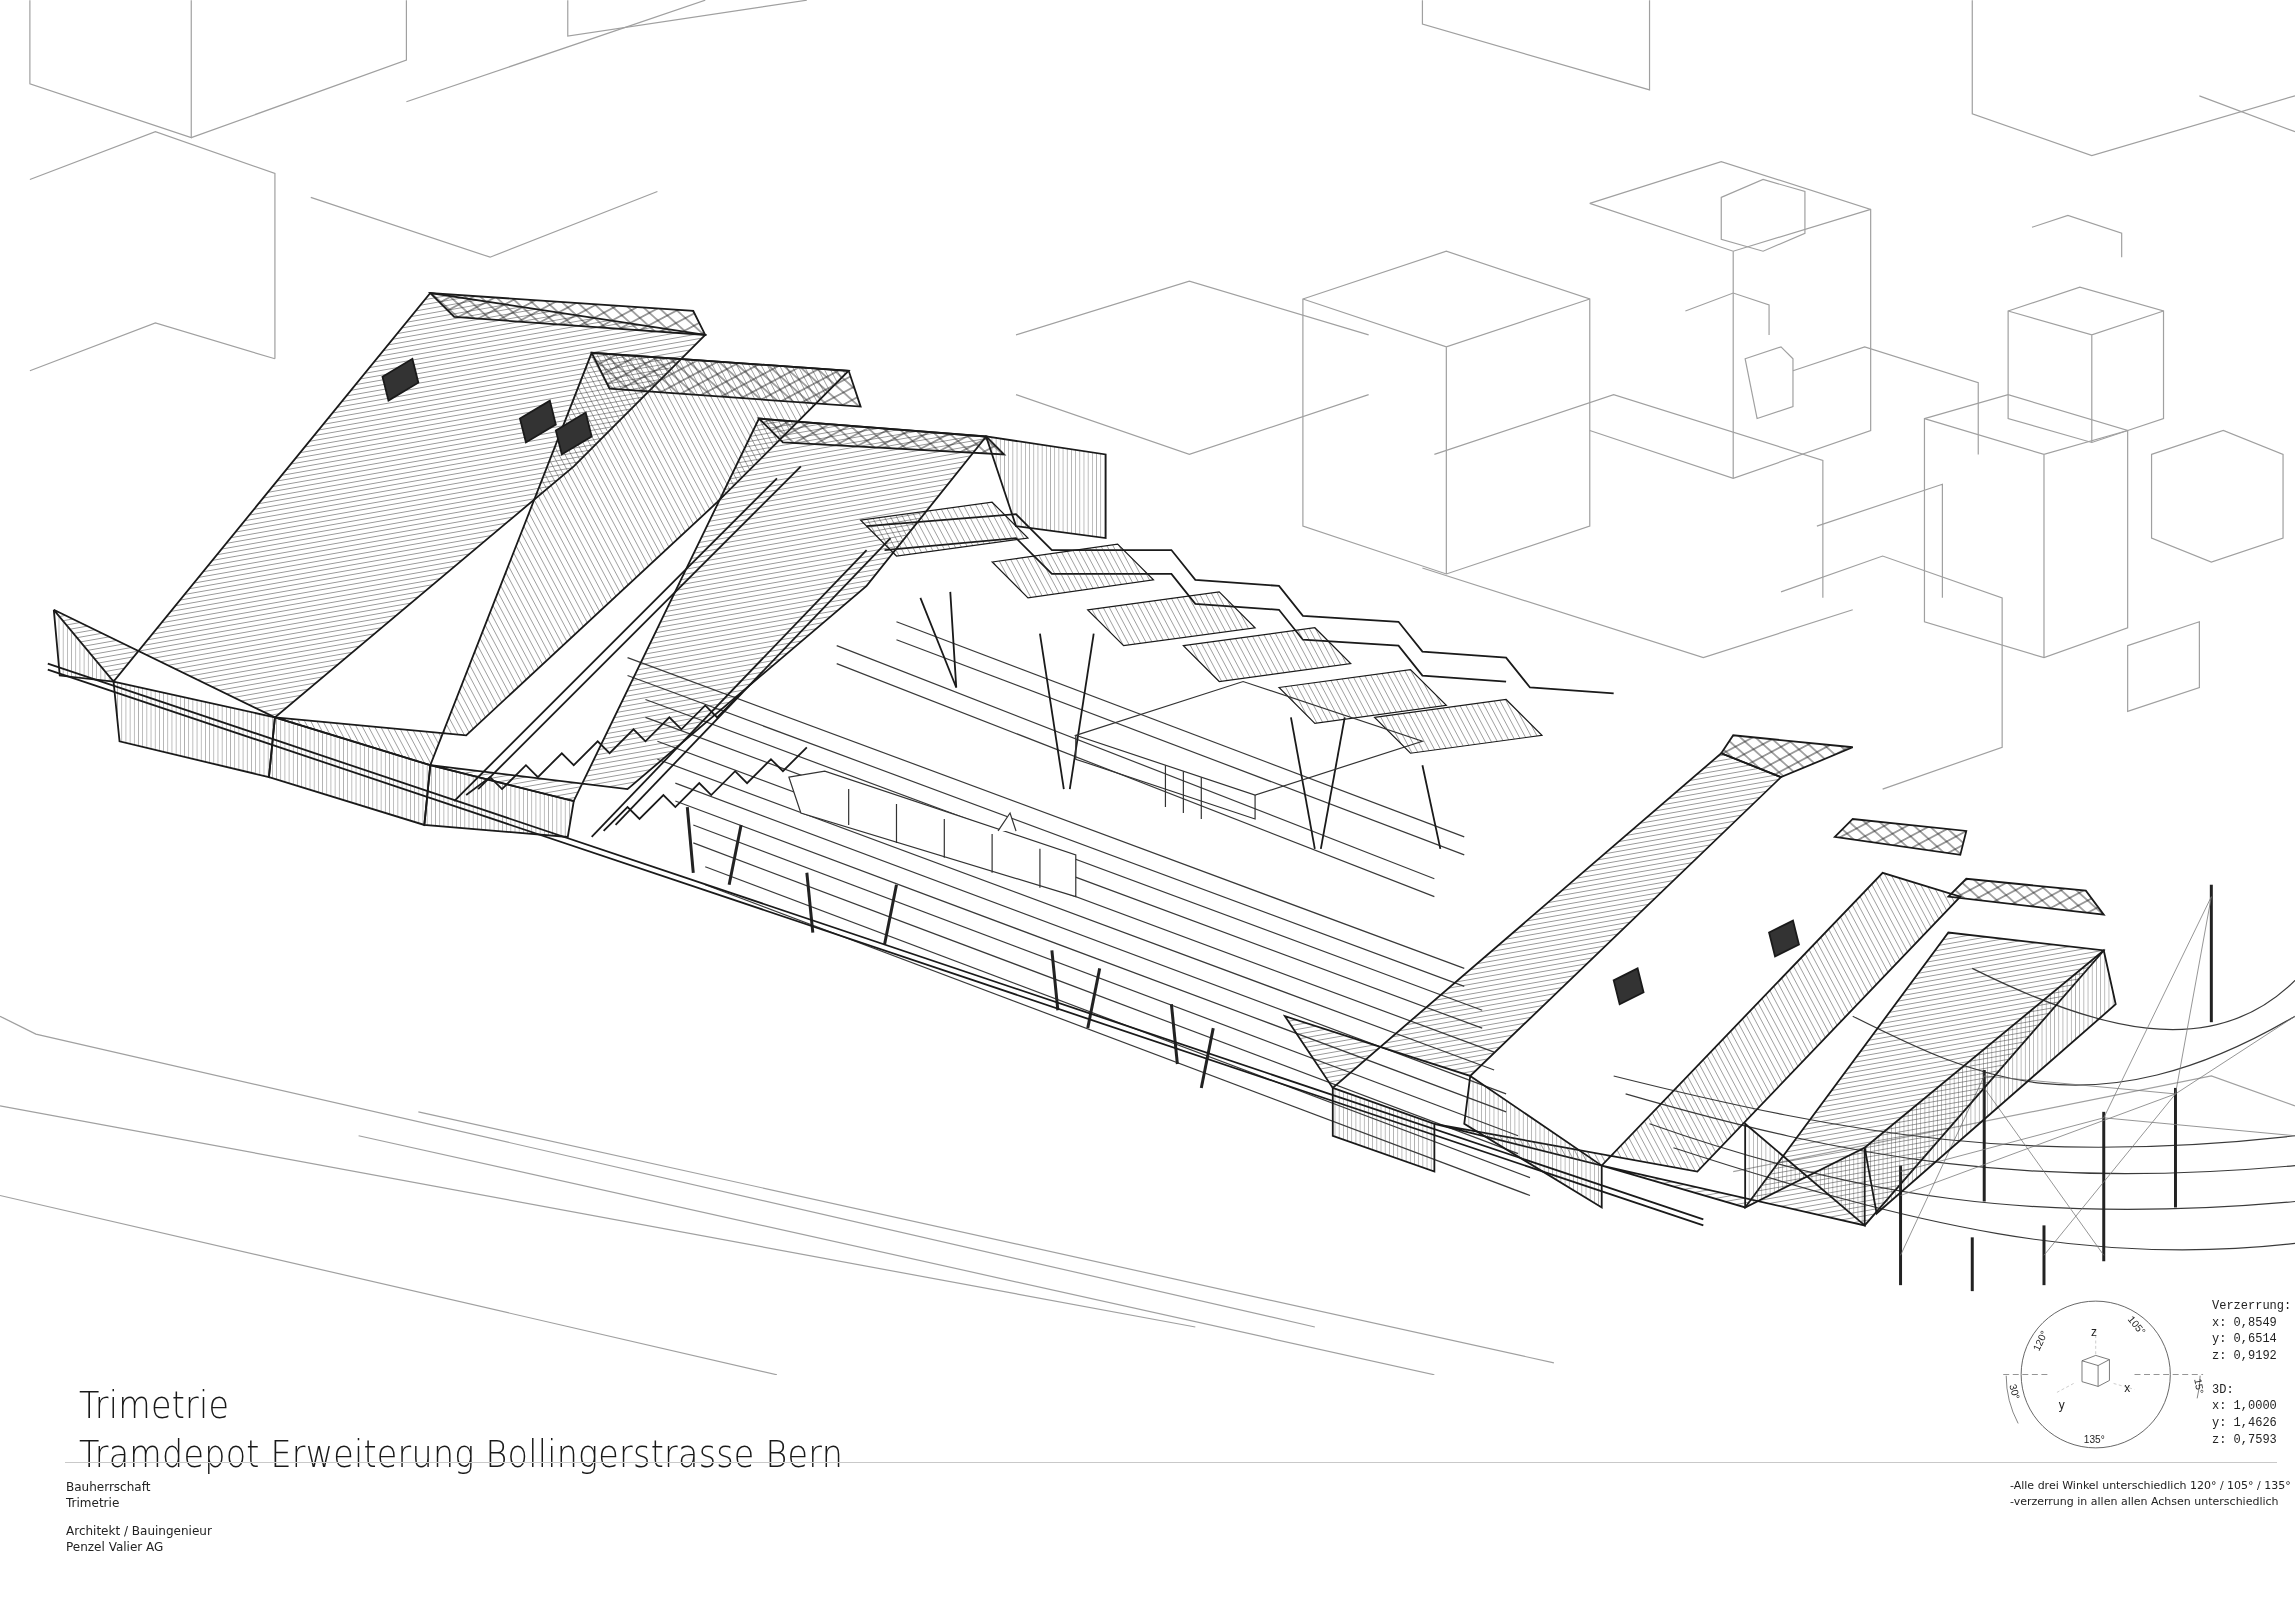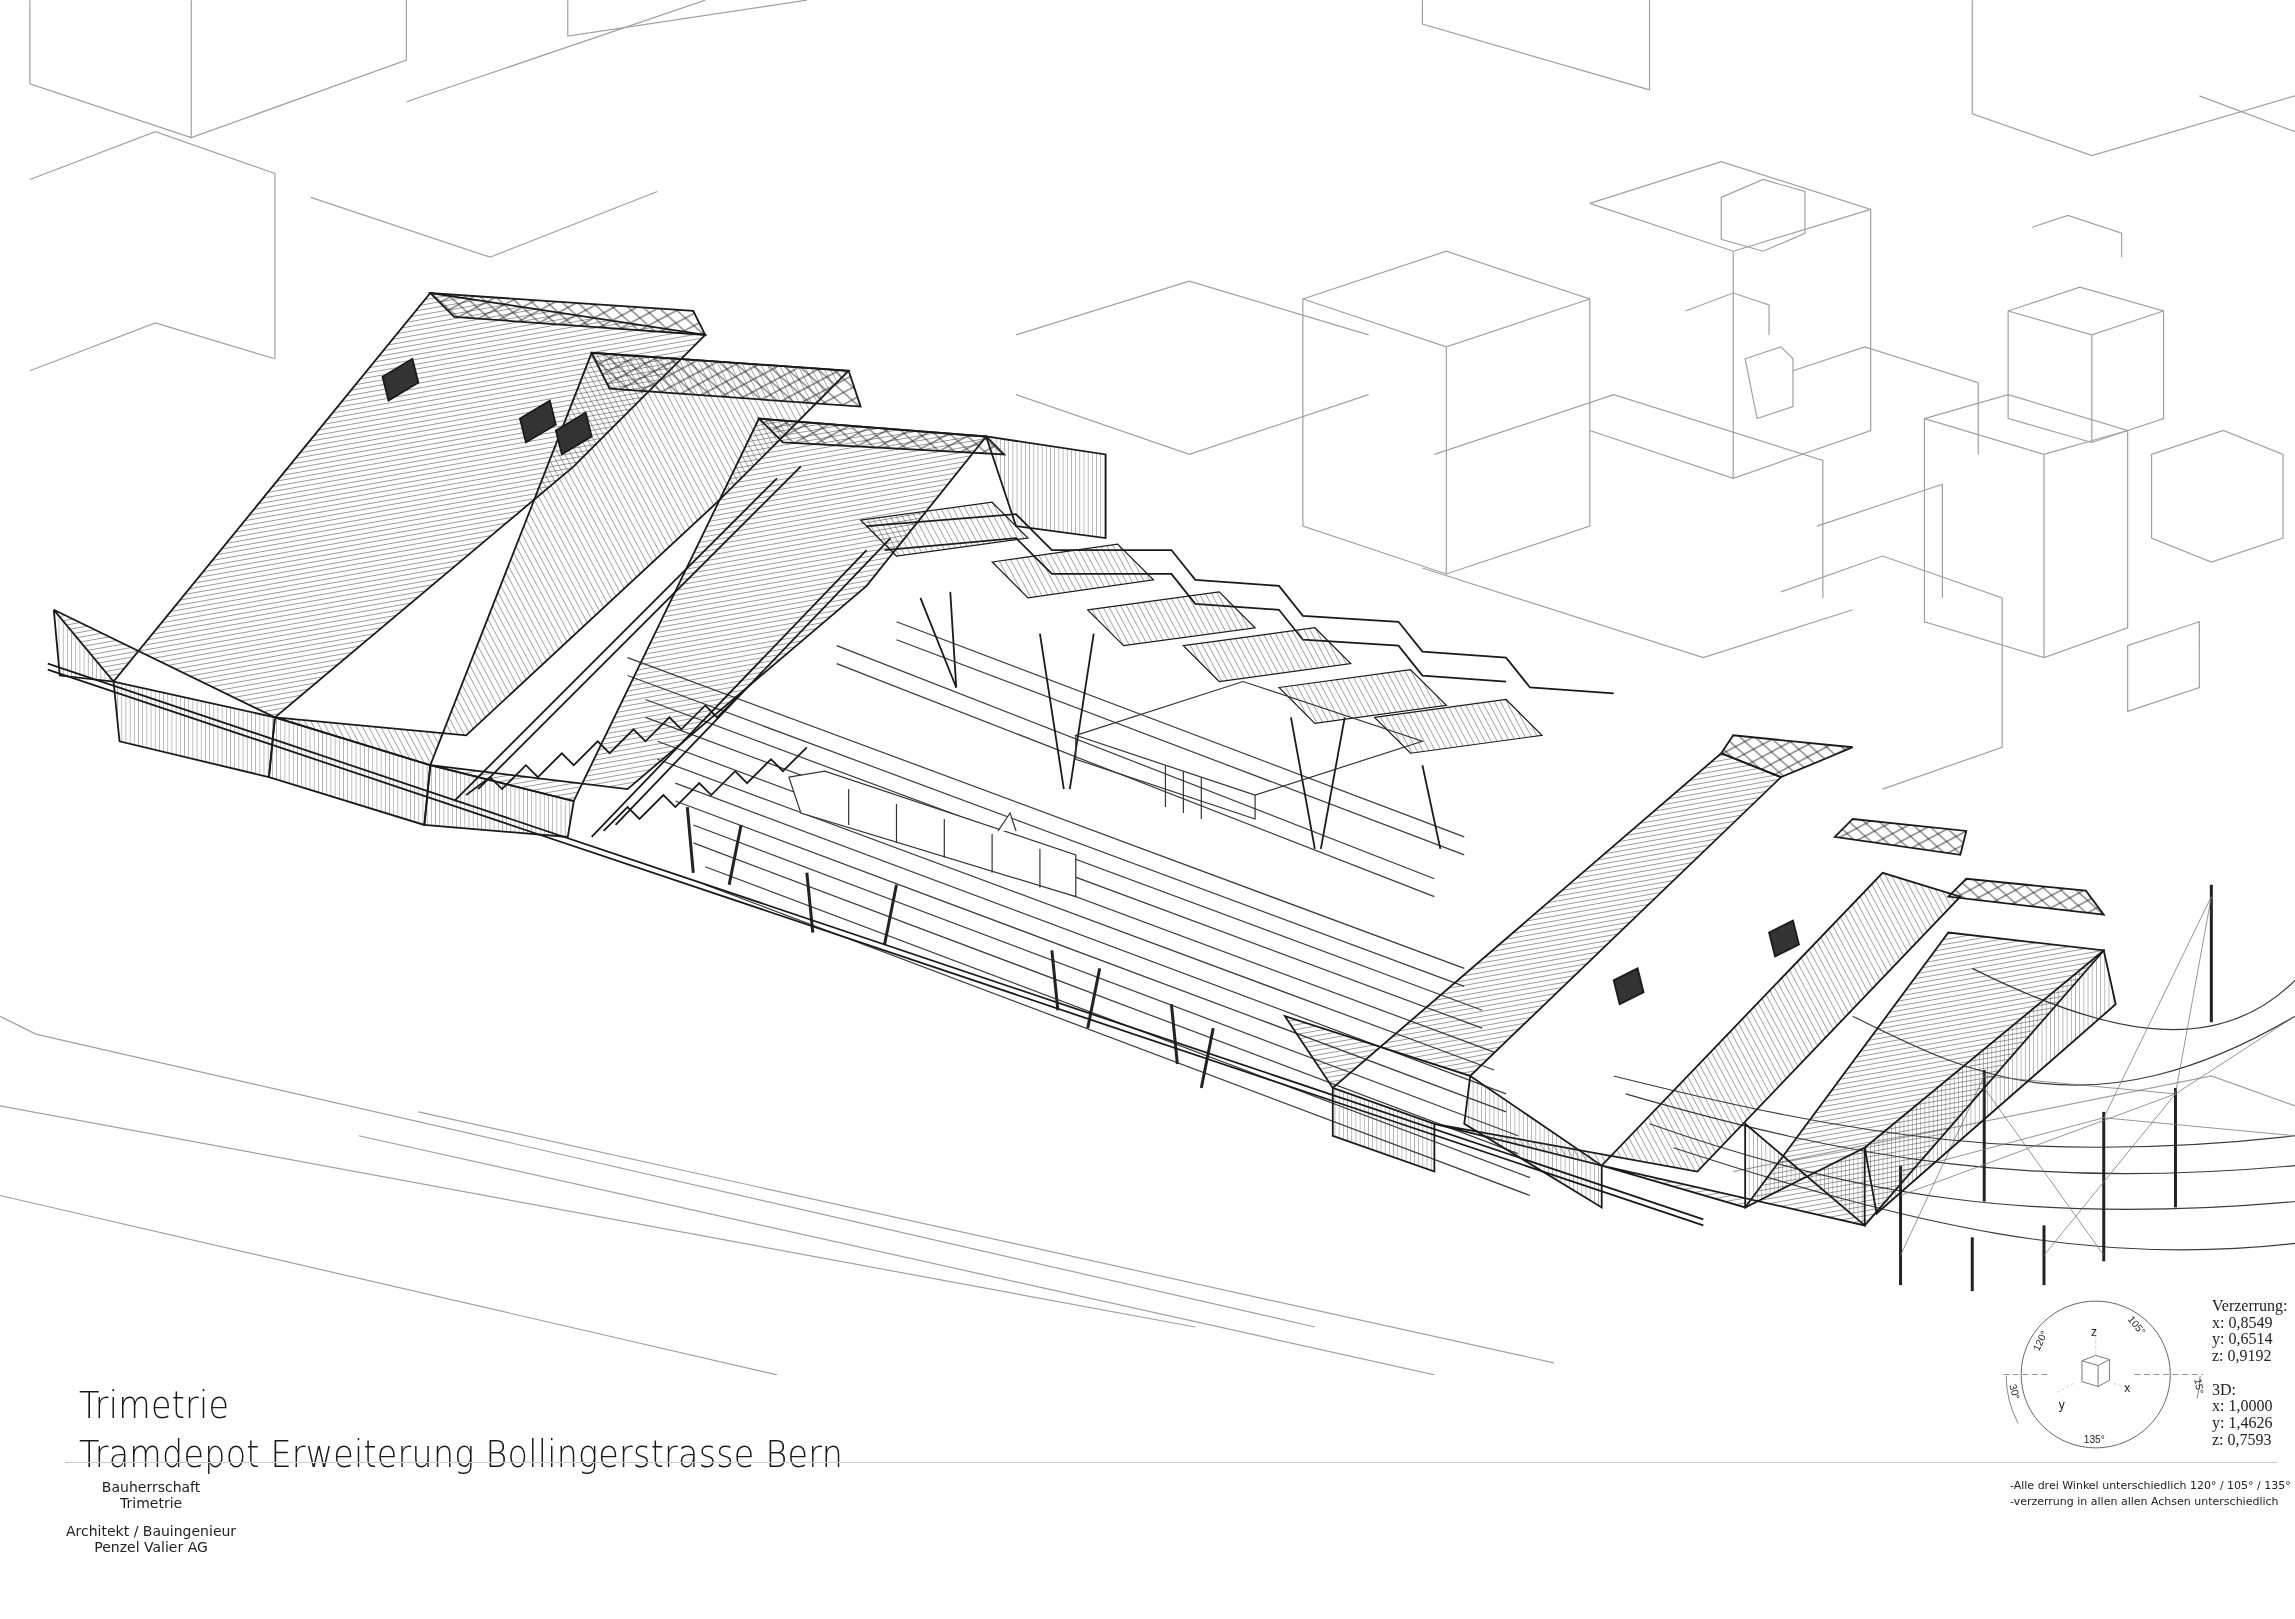--- a/index.html
+++ b/index.html
@@ -2,25 +2,25 @@
 <html style="font-size:9.6px"><head>
 <meta charset="utf-8">
 <style>
   html,body{margin:0;padding:0;background:#ffffff;}
   body{width:2295px;height:1619px;position:relative;overflow:hidden;font-family:"DejaVu Sans","Liberation Sans",sans-serif;color:#1a1a1a;}
   .drawing{position:absolute;left:0;top:0;width:2295px;height:1375px;}
   .drawing svg{width:100%;height:100%;display:block;}
   .title-block{position:absolute;left:79px;top:1381px;}
   .title-line{font-size:37px;font-weight:300;line-height:49px;letter-spacing:0.3px;color:#1a1a1a;font-family:"DejaVu Sans","Liberation Sans",sans-serif;transform:scaleX(0.9);transform-origin:left center;white-space:nowrap;}
   .separator{position:absolute;left:65px;top:1462px;width:2212px;height:0;border-top:1.8px solid #c9c9c9;}
-  .credits{position:absolute;left:66px;top:1480px;font-size:14px;line-height:15.5px;color:#222;text-align:center;}
+  .credits{position:absolute;left:66px;top:1480px;font-size:12px;line-height:15.5px;color:#222;}
   .credits .group{margin-bottom:13px;}
   .notes{position:absolute;left:2010px;top:1478px;font-size:11px;line-height:15.5px;color:#222;white-space:nowrap;}
   .projection{position:absolute;left:1973px;top:1285px;width:323px;height:179px;}
-  .distortion{position:absolute;left:2212px;top:1298px;font-size:16px;line-height:16.7px;color:#222;font-family:Liberation Serif, serif;}
+  .distortion{position:absolute;left:2212px;top:1298px;font-size:12px;line-height:16.7px;color:#222;font-family:Liberation Mono, monospace;}
   .distortion .spacer{height:16.7px;}
 </style>
 </head>
 <body>
 
 <div class="drawing">
 <svg viewBox="0 0 3840 2300" xmlns="http://www.w3.org/2000/svg">
   <defs>
     <pattern id="hatch" width="8" height="8" patternUnits="userSpaceOnUse" patternTransform="rotate(80)">
       <line x1="0" y1="0" x2="0" y2="8" stroke="#333" stroke-width="1.6"></line>

